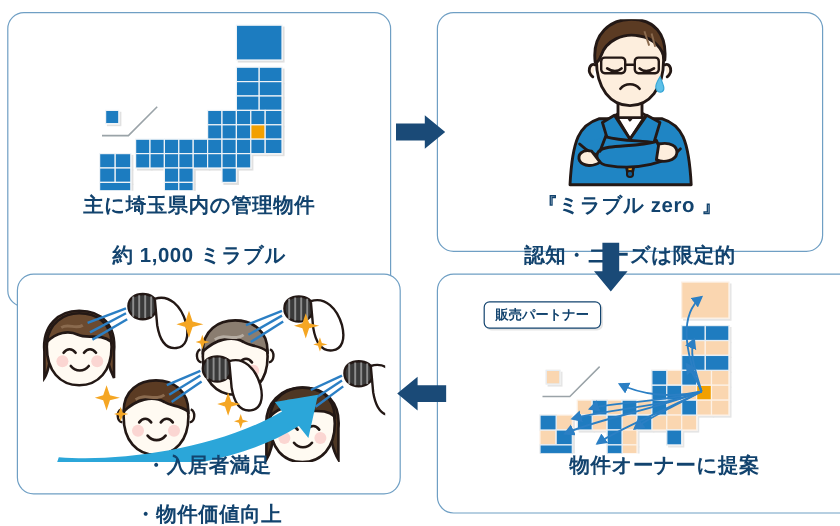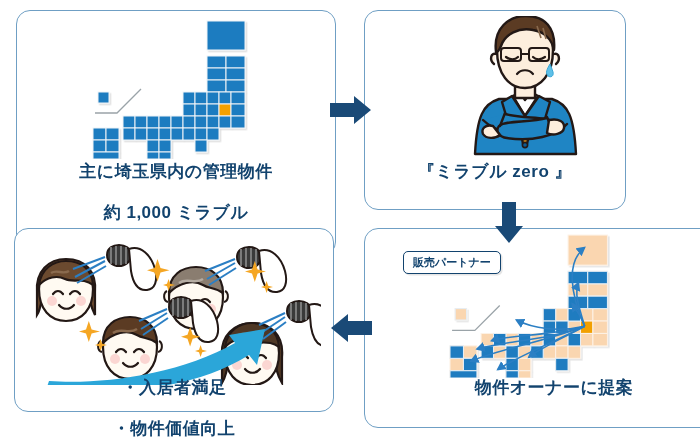--- a/index.html
+++ b/index.html
@@ -2,22 +2,22 @@
 <html><head>
 <meta charset="utf-8">
 <style>
   html,body{margin:0;padding:0;background:#ffffff;}
   body{width:700px;height:438px;overflow:hidden;
        font-family:"Liberation Sans","DejaVu Sans",sans-serif;}
   #stage{position:relative;width:700px;height:438px;background:#fff;}
 
   .panel{position:absolute;background:#fff;border:1.6px solid #6f9fc4;
          border-radius:14px;box-sizing:border-box;}
-  .p1{left:16px;  top:10px;  width:320px;height:246px;}
-  .p2{left:364px; top:10px;  width:262px;height:200px;}
+  .p1{left:6px;  top:10px;  width:320px;height:246px;}
+  .p2{left:364px; top:10px;  width:322px;height:200px;}
   .p3{left:14px;  top:228px; width:320px;height:184px;}
   .p4{left:364px; top:228px; width:380px;height:200px;}
 
   .caption{position:absolute;left:0;right:0;text-align:center;
            color:#12436e;font-weight:bold;line-height:1.22;
            letter-spacing:.5px;white-space:pre-line;}
   .cap-jp{font-size:17px;}
   .cap-left{text-align:center;}
 
   
@@ -161,20 +161,21 @@
       <path d="M97 48 C94 53 92 57 95 60 C98 62 101 60 100 56 C99 53 98 50 97 48 Z" fill="#5ec0e8" stroke="#3aa7d6" stroke-width="1"></path>
 
       <g stroke="#8a6a4e" stroke-width="1.6" fill="none">
         <path d="M84 10 L88 22"></path>
           <path d="M90 12 L93 23"></path>
       </g>
     </svg>
 
     <div class="caption cap-jp" style="top:130px;">
       <div>『ミラブル zero 』</div>
+      <div>認知・ニーズは限定的</div>
     </div>
   </div>
 
   <div class="panel p3">
     <svg class="illus" style="left:14px;top:6px;" width="292" height="150" viewBox="0 0 292 150">
       <defs>
         <g id="face-base">
           <path d="M0 26 C0 8 13 0 27 0 C41 0 54 8 54 26 C54 46 43 58 27 58 C11 58 0 46 0 26 Z" fill="#fffaf2" stroke="#231815" stroke-width="2.2"></path>
         </g>
         <g id="shower">

